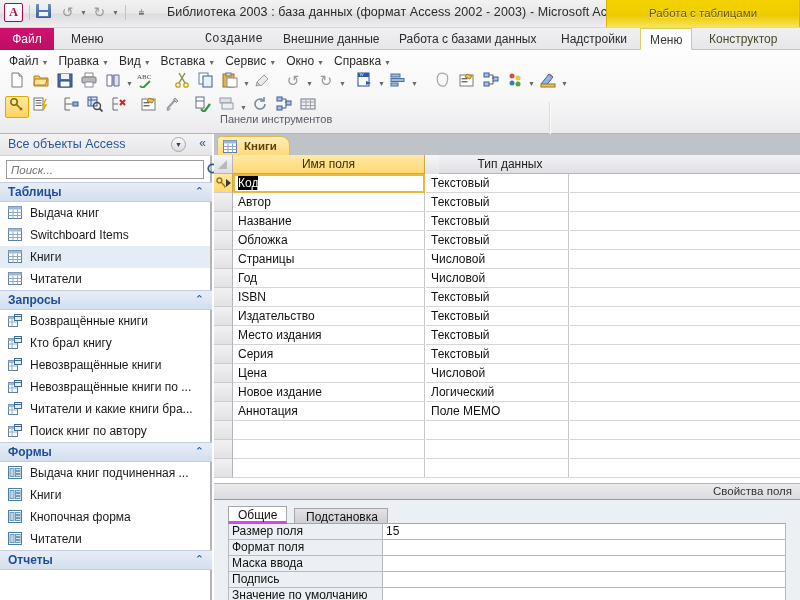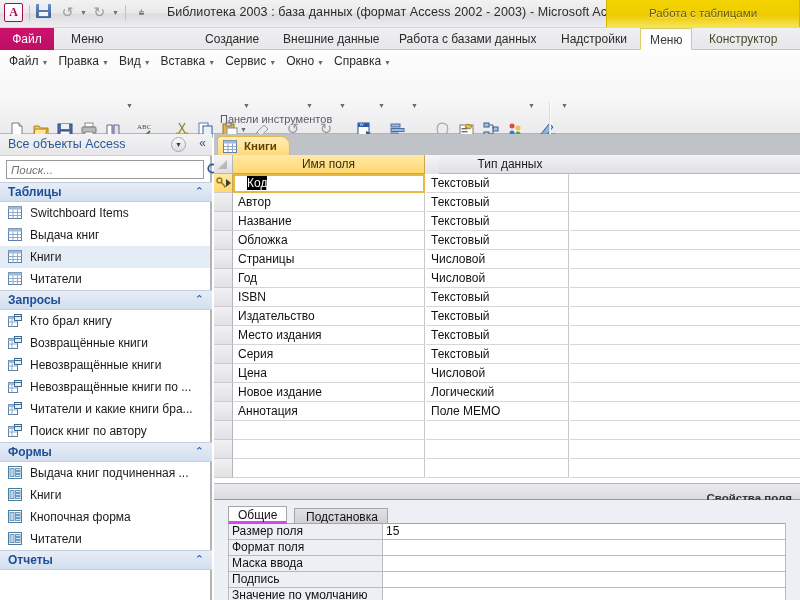--- a/index.html
+++ b/index.html
@@ -76,21 +76,21 @@
     border-bottom: 1px solid #b8b89a;
   }
   .menurow { position: absolute; left: 4px; top: 2px; display: flex; }
   .menuitem {
     font-size: 12px; color: #2a2a2a; padding: 2px 5px 2px 5px; white-space: nowrap;
     display: flex; align-items: center; gap: 3px;
   }
   .menuitem .ca { font-size: 7px; color: #6a6a6a; position: relative; top: 1px;}
   .toolrow1 { position: absolute; left: 5px; top: 22px; display: flex; align-items: center; }
   .toolrow2 { position: absolute; left: 5px; top: 46px; display: flex; align-items: center; }
-  .tbtn { width: 24px; height: 22px; display:flex; align-items:flex-end; justify-content:center; position:relative;margin-top:44px;}
+  .tbtn { width: 24px; height: 22px; display:flex; align-items:flex-start; justify-content:center; position:relative;}
   .tbtn.on { background: linear-gradient(to bottom,#ffe9a6,#ffd25e); border:1px solid #e0a900; border-radius:2px; }
   .drop { font-size: 7px; color:#6a6a6a; width:9px; text-align:center; }
   .gap { width: 12px; }
   .gap-s { width: 6px; }
   .grouplabel {
     position: absolute; left: 220px; top: 113px; font-size: 11px; color: #5a5a66;
   }
   .ribbon-div { position: absolute; left: 549px; top: 52px; width: 1px; height: 76px; background: #dcdcde; }
   .ribbon-div2 { position: absolute; left: 550px; top: 52px; width: 1px; height: 76px; background: #fbfbfb; }
 
@@ -200,33 +200,33 @@
   .grow .c2 {
     position:absolute; left:212px; top:0; width:143px; height:19px;
     border-right:1px solid #c8c8cc; border-bottom:1px solid #d6d6da;
     font-size:12px; line-height:18px; padding-left:5px; color:#111;
   }
   .grow .c3 {
     position:absolute; left:356px; top:0; right:0; height:19px;
     border-bottom:1px solid #d6d6da;
   }
   .grow.first .c1 {
-    border: 2px solid #e8b93d; padding-left:12px; height:19px; line-height:15px;
+    border: 2px solid #e8b93d; padding-left:3px; height:19px; line-height:15px;
   }
   .selspan { background:#000; color:#fff; }
   .keyico { position:absolute; left:2px; top:3px; }
   .rowarrow { position:absolute; left:12px; top:5px; width:0;height:0;
     border-top:4px solid transparent; border-bottom:4px solid transparent; border-left:5px solid #3a3a3a;}
 
   .propsbar {
     position:absolute; left:0; top:349px; width:586px; height:17px;
     background: linear-gradient(to bottom,#ebebee,#dcdce0);
     border-top:1px solid #b6b6ba; border-bottom:1px solid #9a9a9e;
   }
-  .propsbar .lbl { position:absolute; right:8px; top:8px; font-size:11.5px; color:#333;font-weight:bold; }
+  .propsbar .lbl { position:absolute; right:8px; top:1px; font-size:11.5px; color:#333; }
 
   .proppane {
     position:absolute; left:0; top:366px; width:586px; height:100px; background:#eceff3;
   }
   .ptabs { position:absolute; left:14px; top:6px; height:18px; }
   .ptab {
     position:absolute; top:0; height:18px; line-height:17px; padding:0 9px;
     font-size:12px; color:#111; border:1px solid #a6a6aa;
   }
   .ptab.act { background:#fff; border-bottom:3px solid #d946ef; z-index:2; top:0; }
@@ -269,21 +269,21 @@
       <div class="qat-btn" style="font-size:10px;color:#4a4a4d;">⩧</div>
     </div>
     <div class="win-title">Библиотека 2003 : база данных (формат Access 2002 - 2003)  -  Microsoft Access</div>
     <div class="ctx-tabgroup">Работа с таблицами</div>
   </div>
 
   <div class="tabstrip">
     <div class="tab file" style="left:0px;width:54px;text-align:center;padding:0;">Файл</div>
     <div class="tab" style="left:62px;">Меню</div>
     <div class="tab" style="left:118px;margin-top:19px;">Главная</div>
-    <div class="tab" style="left:196px;">Создание</div>
+    <div class="tab" style="left:196px;font-family:Liberation Mono, monospace;">Создание</div>
     <div class="tab" style="left:274px;">Внешние данные</div>
     <div class="tab" style="left:390px;">Работа с базами данных</div>
     <div class="tab" style="left:552px;">Надстройки</div>
     <div class="tab active" style="left:640px;">Меню</div>
     <div class="tab ctx" style="left:700px;">Конструктор</div>
   </div>
 
   <div class="ribbon">
 
     <div class="menurow">
@@ -571,31 +571,31 @@
       <span class="gc">⌃</span>
     </div>
     <div class="nav-item">
       <span class="ic">
           <svg width="14" height="13" viewBox="0 0 14 13">
             <rect x=".5" y=".5" width="13" height="12" fill="#fff" stroke="#5b7fa6"></rect>
             <rect x=".5" y=".5" width="13" height="3" fill="#9fb9d4"></rect>
             <path d="M.5 6.5h13M.5 9.5h13M5 3.5v9M9.5 3.5v9" stroke="#8fa9c4"></path>
           </svg>
         </span>
-      <span>Switchboard Items</span>
+      <span>Выдача книг</span>
     </div>
     <div class="nav-item">
       <span class="ic">
           <svg width="14" height="13" viewBox="0 0 14 13">
             <rect x=".5" y=".5" width="13" height="12" fill="#fff" stroke="#5b7fa6"></rect>
             <rect x=".5" y=".5" width="13" height="3" fill="#9fb9d4"></rect>
             <path d="M.5 6.5h13M.5 9.5h13M5 3.5v9M9.5 3.5v9" stroke="#8fa9c4"></path>
           </svg>
         </span>
-      <span>Выдача книг</span>
+      <span>Switchboard Items</span>
     </div>
     <div class="nav-item sel">
       <span class="ic">
           <svg width="14" height="13" viewBox="0 0 14 13">
             <rect x=".5" y=".5" width="13" height="12" fill="#fff" stroke="#5b7fa6"></rect>
             <rect x=".5" y=".5" width="13" height="3" fill="#9fb9d4"></rect>
             <path d="M.5 6.5h13M.5 9.5h13M5 3.5v9M9.5 3.5v9" stroke="#8fa9c4"></path>
           </svg>
         </span>
       <span>Книги</span>
@@ -618,33 +618,33 @@
     <div class="nav-item">
       <span class="ic">
           <svg width="14" height="13" viewBox="0 0 14 13">
             <rect x=".5" y="2.5" width="9" height="10" fill="#fff" stroke="#5b7fa6"></rect>
             <rect x=".5" y="2.5" width="9" height="2.5" fill="#9fb9d4"></rect>
             <path d="M.5 8h9M4 5v7.5" stroke="#8fa9c4"></path>
             <rect x="6.5" y=".5" width="7" height="6" fill="#e8eef6" stroke="#3d6b99"></rect>
             <path d="M6.5 2.5h7" stroke="#3d6b99"></path>
           </svg>
         </span>
-      <span>Кто брал книгу</span>
+      <span>Возвращённые книги</span>
     </div>
     <div class="nav-item">
       <span class="ic">
           <svg width="14" height="13" viewBox="0 0 14 13">
             <rect x=".5" y="2.5" width="9" height="10" fill="#fff" stroke="#5b7fa6"></rect>
             <rect x=".5" y="2.5" width="9" height="2.5" fill="#9fb9d4"></rect>
             <path d="M.5 8h9M4 5v7.5" stroke="#8fa9c4"></path>
             <rect x="6.5" y=".5" width="7" height="6" fill="#e8eef6" stroke="#3d6b99"></rect>
             <path d="M6.5 2.5h7" stroke="#3d6b99"></path>
           </svg>
         </span>
-      <span>Возвращённые книги</span>
+      <span>Кто брал книгу</span>
     </div>
     <div class="nav-item">
       <span class="ic">
           <svg width="14" height="13" viewBox="0 0 14 13">
             <rect x=".5" y="2.5" width="9" height="10" fill="#fff" stroke="#5b7fa6"></rect>
             <rect x=".5" y="2.5" width="9" height="2.5" fill="#9fb9d4"></rect>
             <path d="M.5 8h9M4 5v7.5" stroke="#8fa9c4"></path>
             <rect x="6.5" y=".5" width="7" height="6" fill="#e8eef6" stroke="#3d6b99"></rect>
             <path d="M6.5 2.5h7" stroke="#3d6b99"></path>
           </svg>

